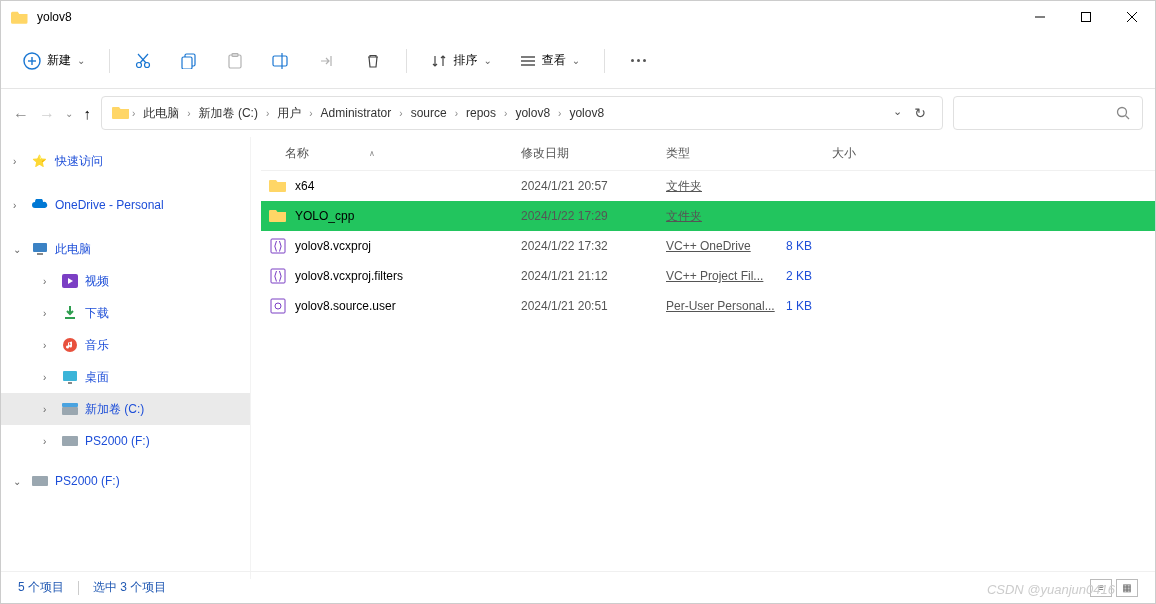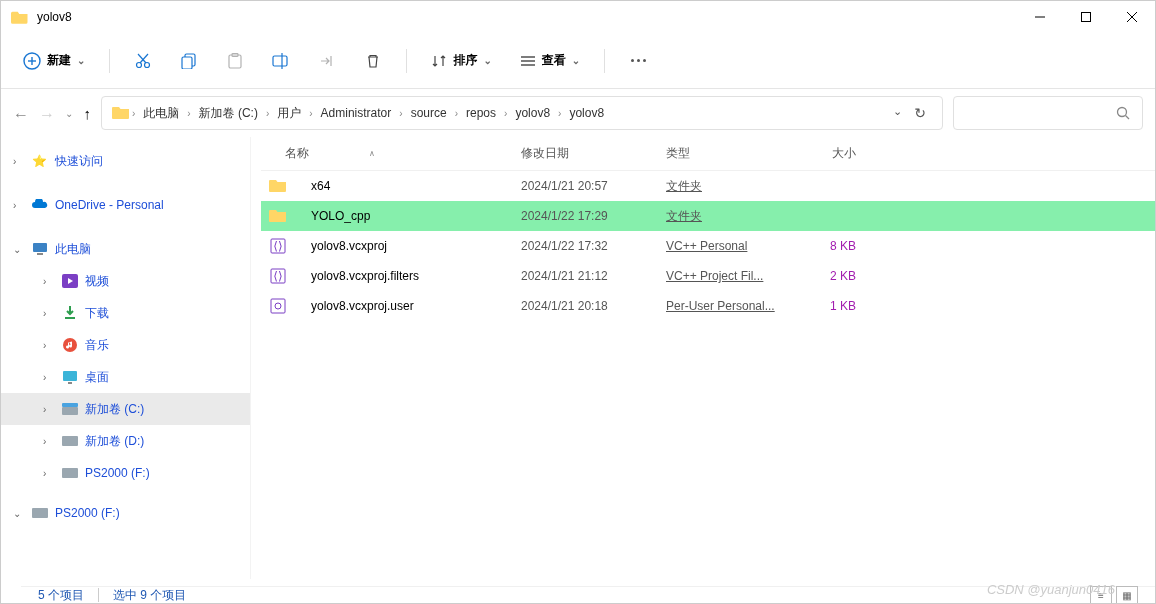--- a/index.html
+++ b/index.html
@@ -5,21 +5,21 @@
 * { margin: 0; padding: 0; box-sizing: border-box; font-family: "Segoe UI", "Microsoft YaHei", sans-serif; font-size: 12px; }
 body { background: #fff; width: 1156px; height: 604px; overflow: hidden; border: 1px solid #ccc; position: relative; }
 
 .titlebar { display: flex; align-items: center; height: 32px; padding: 0 0 0 10px; }
 .titlebar .folder-ico { width: 18px; height: 14px; margin-right: 8px; }
 .titlebar .title { font-size: 12px; }
 .win-controls { margin-left: auto; display: flex; }
 .win-btn { width: 46px; height: 32px; display: flex; align-items: center; justify-content: center; color: #000; }
 .win-btn svg { width: 10px; height: 10px; }
 
-.toolbar { display: flex; align-items: center; height: 56px; padding: 0 12px; gap: 8px; border-bottom: 1px solid #e5e5e5; font-weight: bold; }
+.toolbar { display: flex; align-items: center; height: 56px; padding: 0 12px; gap: 8px; border-bottom: 1px solid #e5e5e5; }
 .new-btn { display: flex; align-items: center; gap: 6px; padding: 6px 10px; border-radius: 4px; }
 .tb-btn { width: 38px; height: 36px; display: flex; align-items: center; justify-content: center; border-radius: 4px; }
 .tb-btn.disabled { opacity: 0.45; }
 .tb-sep { width: 1px; height: 24px; background: #e0e0e0; margin: 0 6px; }
 .sort-btn, .view-btn { display: flex; align-items: center; gap: 6px; padding: 6px 10px; }
 .dots { display: flex; gap: 3px; padding: 8px 12px; }
 .dots span { width: 3px; height: 3px; background: #555; border-radius: 50%; }
 
 .addrbar { display: flex; align-items: center; height: 48px; padding: 0 12px; gap: 10px; }
 .nav-arrows { display: flex; gap: 10px; align-items: center; color: #888; }
@@ -43,28 +43,28 @@
 
 .content { flex: 1; display: flex; flex-direction: column; padding: 0 0 0 10px; }
 .col-headers { display: flex; align-items: center; height: 34px; border-bottom: 1px solid #f0f0f0; color: #555; font-size: 12px; }
 .col-name { width: 260px; padding-left: 24px; display: flex; align-items: center; gap: 60px; }
 .col-date { width: 145px; }
 .col-type { width: 120px; }
 .col-size { width: 70px; text-align: right; }
 .sort-ind { font-size: 8px; color: #888; }
 
 .file-row { display: flex; align-items: center; height: 30px; font-size: 12px; }
-.file-row.selected { background: #86efac; }
-.file-row .fname { width: 260px; display: flex; align-items: center; gap: 24px; padding-left: 8px; }
+.file-row.selected { background: #22c55e; }
+.file-row .fname { width: 260px; display: flex; align-items: center; gap: 8px; padding-left: 8px; }
 .file-row .fdate { width: 145px; color: #555; }
 .file-row .ftype { width: 120px; color: #555; white-space: nowrap; overflow: hidden; text-overflow: ellipsis; text-decoration: underline; }
-.file-row .fsize { width: 70px; text-align: right; color: #a21caf; }
+.file-row .fsize { width: 70px; text-align: left; color: #1d4ed8; }
 .file-ico { width: 18px; height: 18px; display: flex; align-items: center; justify-content: center; }
 
-.statusbar { position: absolute; bottom: 0; left: 0; right: 0; height: 17px; display: flex; align-items: center; padding: 0 17px; gap: 14px; font-size: 12px; color: #2159b3; border-top: 1px solid #f0f0f0; margin-left: 20px; }
+.statusbar { position: absolute; bottom: 0; left: 0; right: 0; height: 32px; display: flex; align-items: center; padding: 0 17px; gap: 14px; font-size: 12px; color: #2159b3; border-top: 1px solid #f0f0f0; }
 .statusbar .sep { width: 1px; height: 14px; background: #ccc; }
 .sb-right-icons { margin-left: auto; display: flex; gap: 4px; }
 .sb-view-ico { width: 22px; height: 18px; border: 1px solid #bbb; display: flex; align-items: center; justify-content: center; font-size: 10px; color: #666; }
 
 .watermark { position: absolute; bottom: 6px; right: 40px; color: #ccc; font-size: 13px; font-style: italic; }
 
 .folder-svg { fill: #ffd666; }
 .chev-down::before { content: "⌄"; }
 .chev-right::before { content: "›"; }
 </style>
@@ -286,29 +286,20 @@
         </span>
       <span class="sb-label">新加卷 (C:)</span>
     </div>
     <div class="sb-item indent1">
       <span class="sb-chevron chev-right"></span>
       <span class="sb-ico">
           <svg width="16" height="10">
             <rect width="16" height="10" rx="1" fill="#9aa7b0"></rect>
           </svg>
         </span>
-      <span class="sb-label">新加卷 (D:)</span>
-    </div>
-    <div class="sb-item indent1">
-      <span class="sb-chevron chev-right"></span>
-      <span class="sb-ico">
-          <svg width="16" height="10">
-            <rect width="16" height="10" rx="1" fill="#9aa7b0"></rect>
-          </svg>
-        </span>
       <span class="sb-label">PS2000 (F:)</span>
     </div>
     <div style="height:8px"></div>
     <div class="sb-item">
       <span class="sb-chevron chev-down"></span>
       <span class="sb-ico">
           <svg width="16" height="10">
             <rect width="16" height="10" rx="1" fill="#9aa7b0"></rect>
           </svg>
         </span>
@@ -357,21 +348,21 @@
           <div class="fname">
             <span class="file-ico">
               <svg width="16" height="16">
                 <rect x="1" y="1" width="14" height="14" rx="1" fill="#fff" stroke="#7b3fc4" stroke-width="1"></rect>
                 <text x="8" y="12" text-anchor="middle" font-size="9" fill="#7b3fc4">⟨⟩</text>
               </svg>
             </span>
             <span>yolov8.vcxproj</span>
           </div>
           <div class="fdate">2024/1/22 17:32</div>
-          <div class="ftype">VC++ Personal</div>
+          <div class="ftype">VC++ OneDrive</div>
           <div class="fsize">8 KB</div>
         </div>
         <div class="file-row">
           <div class="fname">
             <span class="file-ico">
               <svg width="16" height="16">
                 <rect x="1" y="1" width="14" height="14" rx="1" fill="#fff" stroke="#7b3fc4" stroke-width="1"></rect>
                 <text x="8" y="12" text-anchor="middle" font-size="9" fill="#7b3fc4">⟨⟩</text>
               </svg>
             </span>
@@ -382,33 +373,33 @@
           <div class="fsize">2 KB</div>
         </div>
         <div class="file-row">
           <div class="fname">
             <span class="file-ico">
               <svg width="16" height="16">
                 <rect x="1" y="1" width="14" height="14" rx="1" fill="#fff" stroke="#7b3fc4" stroke-width="1"></rect>
                 <circle cx="8" cy="8" r="3" fill="none" stroke="#7b3fc4"></circle>
               </svg>
             </span>
-            <span>yolov8.vcxproj.user</span>
+            <span>yolov8.source.user</span>
           </div>
-          <div class="fdate">2024/1/21 20:18</div>
+          <div class="fdate">2024/1/21 20:51</div>
           <div class="ftype">Per-User Personal...</div>
           <div class="fsize">1 KB</div>
         </div>
       </div>
   </div>
 </div>
 
 <div class="statusbar">
   <span>5 个项目</span>
   <span class="sep"></span>
-  <span>选中 9 个项目</span>
+  <span>选中 3 个项目</span>
   <div class="sb-right-icons">
     <div class="sb-view-ico">≡</div>
     <div class="sb-view-ico">▦</div>
   </div>
 </div>
 
 <div class="watermark">CSDN @yuanjun0416</div>
 
 </body></html>

